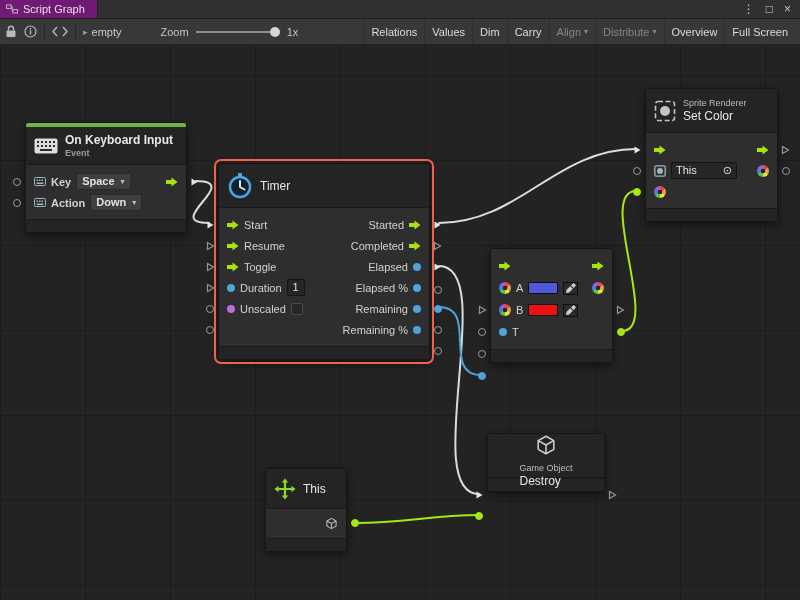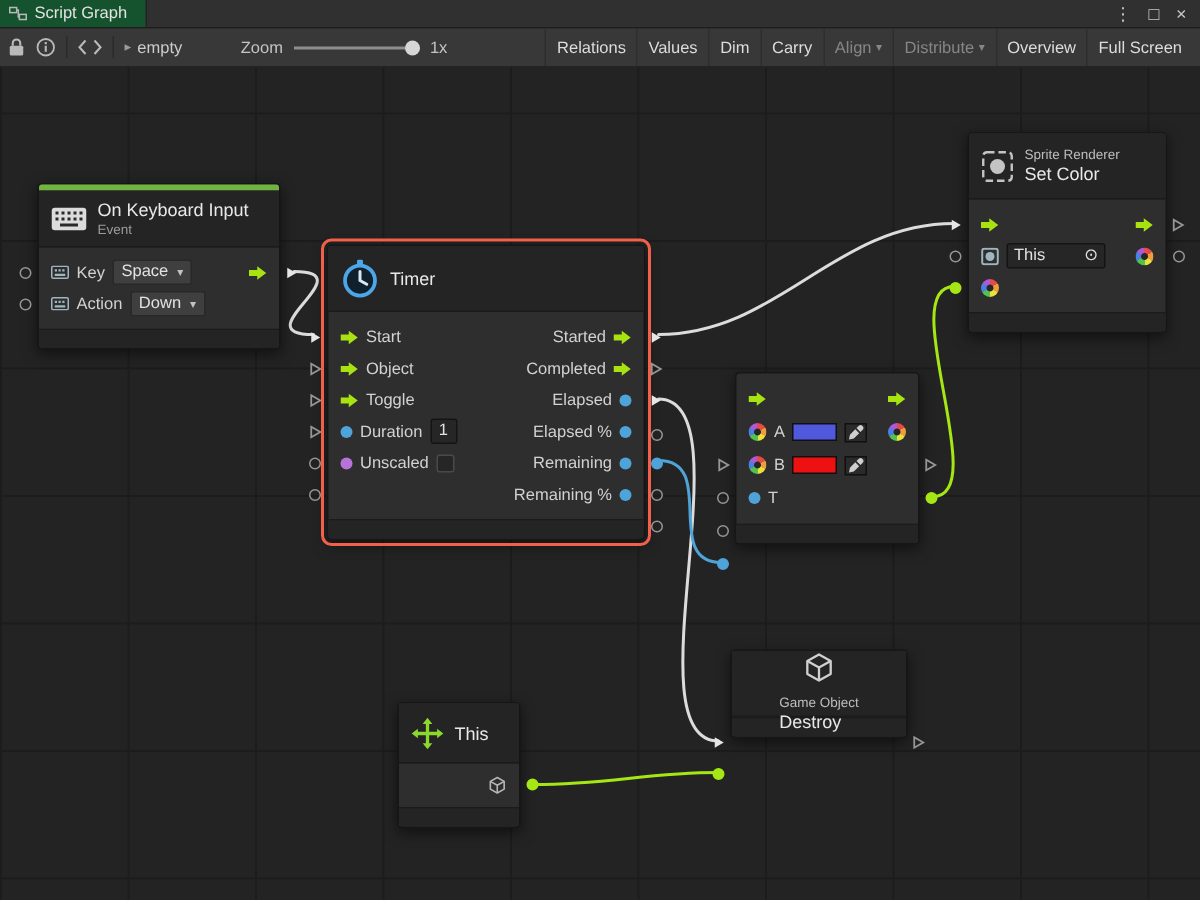--- a/index.html
+++ b/index.html
@@ -2,21 +2,21 @@
 <html><head>
 <meta charset="utf-8">
 <style>
   *{margin:0;padding:0;box-sizing:border-box;}
   html,body{width:800px;height:600px;overflow:hidden;background:#232323;}
   body{font-family:"Liberation Sans","DejaVu Sans",sans-serif;color:#d2d2d2;}
   .app{position:relative;width:800px;height:600px;background:#232323;}
 
   
   .titlebar{height:19px;background:#303030;display:flex;align-items:stretch;border-bottom:1px solid #1e1e1e;}
-  .tab{display:flex;align-items:center;gap:5px;padding:0 12px 0 6px;background:#14532d;font-size:11px;color:#e2e2e2;border-right:1px solid #232323;}
+  .tab{display:flex;align-items:center;gap:5px;padding:0 12px 0 6px;background:#701a75;font-size:11px;color:#e2e2e2;border-right:1px solid #232323;}
   .win-controls{margin-left:auto;display:flex;align-items:center;gap:11px;padding-right:9px;color:#c6c6c6;font-size:12px;line-height:1;}
 
   
   .toolbar{height:26px;background:#383838;border-bottom:1px solid #232323;display:flex;align-items:center;padding:0 5px;font-size:11px;gap:7px;}
   .tb-icon{display:flex;align-items:center;line-height:0;}
   .tb-sep{width:1px;height:15px;background:#2a2a2a;}
   .crumb{display:flex;align-items:center;gap:4px;color:#cccccc;}
   .crumb .arr{color:#9a9a9a;font-size:9px;}
   .zoom-wrap{display:flex;align-items:flex-start;gap:7px;margin-left:32px;color:#c4c4c4;}
   .slider{position:relative;width:84px;height:12px;}
@@ -166,21 +166,21 @@
 
     <svg class="wires" width="800" height="555" viewBox="0 0 800 555">
       <path d="M196,136 C244,136 161,178 209,178" fill="none" stroke="#dcdcdc" stroke-width="2" stroke-linecap="round"></path>
       <path d="M439,178 C519,178 556,104 636,104" fill="none" stroke="#dcdcdc" stroke-width="2" stroke-linecap="round"></path>
       <path d="M439,221 C499,221 419,449 479,449" fill="none" stroke="#dcdcdc" stroke-width="2" stroke-linecap="round"></path>
       <path d="M439,262 C479,262 441,330 481,330" fill="none" stroke="#4ea3d8" stroke-width="2" stroke-linecap="round"></path>
       <path d="M622,286 C662,286 596,146 636,146" fill="none" stroke="#a5e714" stroke-width="2" stroke-linecap="round"></path>
       <path d="M356,478 C406,478 431,470 479,470" fill="none" stroke="#a5e714" stroke-width="2" stroke-linecap="round"></path>
     </svg>
 
-    <div class="node" style="left:25px;top:77px;width:162px;">
+    <div class="node" style="left:25px;top:77px;width:162px;font-weight:bold;">
       <div class="node-accent" style="background:#71b340;"></div>
       <div class="nhead" style="height:38px;">
         <span class="tb-icon">
           <svg width="24" height="16" viewBox="0 0 24 16">
               <rect x="0.5" y="0.5" width="23" height="15" rx="2" fill="#dcdcdc"></rect>
               <g fill="#2a2a2a">
                 <rect x="3" y="3" width="2" height="2"></rect>
                 <rect x="7" y="3" width="2" height="2"></rect>
                 <rect x="11" y="3" width="2" height="2"></rect>
                 <rect x="15" y="3" width="2" height="2"></rect>
@@ -279,21 +279,21 @@
                 </svg>
               </span>
           </span>
         </div>
         <div class="nrow">
           <span class="tb-icon">
               <svg width="12" height="10" viewBox="0 0 12 10">
                 <path d="M0 3 H5.5 V0.5 L11.5 5 L5.5 9.5 V7 H0 Z" fill="#a8e210"></path>
               </svg>
             </span>
-          <span class="lbl">Object</span>
+          <span class="lbl">Resume</span>
           <span class="right">
             <span class="lbl">Completed</span>
             <span class="tb-icon">
                 <svg width="12" height="10" viewBox="0 0 12 10">
                   <path d="M0 3 H5.5 V0.5 L11.5 5 L5.5 9.5 V7 H0 Z" fill="#a8e210"></path>
                 </svg>
               </span>
           </span>
         </div>
         <div class="nrow">

